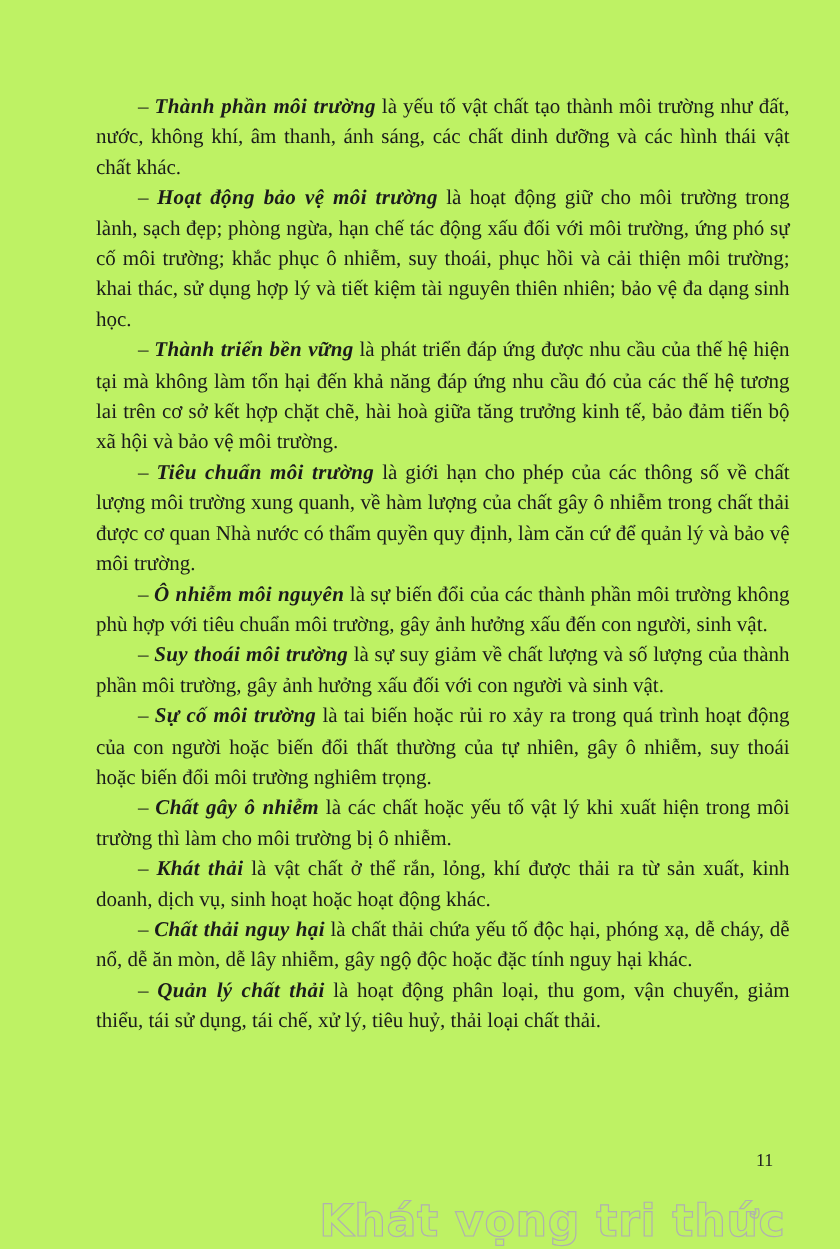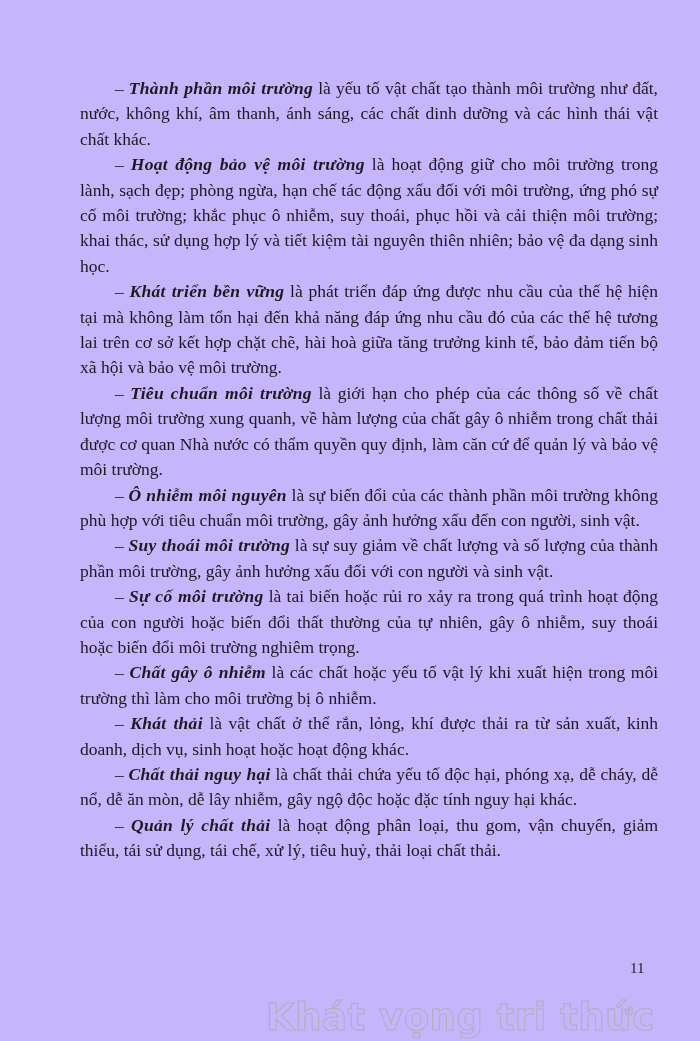--- a/index.html
+++ b/index.html
@@ -1,21 +1,21 @@
 <!DOCTYPE html>
 <html><head>
 <meta charset="utf-8">
 <style>
   html, body { margin: 0; padding: 0; background: #e8e8e8; }
   .page {
     position: relative;
     width: 700px;
     height: 1041px;
     margin: 0 auto;
-    background: #c4b5fd;
+    background: #bef264;
     overflow: hidden;
     font-family: "Liberation Serif", serif;
     color: #1b1b1b;
   }
   .content {
     position: absolute;
     top: 76px;
     left: 80px;
     width: 578px;
     font-size: 17.5px;
@@ -71,21 +71,21 @@
 <body>
 
 <div class="page">
 
   <div class="content">
 
     <p class="def"><span class="dash">–</span> <span class="term">Thành phần môi trường</span> <span class="body-text">là yếu tố vật chất tạo thành môi trường như đất, nước, không khí, âm thanh, ánh sáng, các chất dinh dưỡng và các hình thái vật chất khác.</span></p>
 
     <p class="def"><span class="dash">–</span> <span class="term">Hoạt động bảo vệ môi trường</span> <span class="body-text">là hoạt động giữ cho môi trường trong lành, sạch đẹp; phòng ngừa, hạn chế tác động xấu đối với môi trường, ứng phó sự cố môi trường; khắc phục ô nhiễm, suy thoái, phục hồi và cải thiện môi trường; khai thác, sử dụng hợp lý và tiết kiệm tài nguyên thiên nhiên; bảo vệ đa dạng sinh học.</span></p>
 
-    <p class="def"><span class="dash">–</span> <span class="term">Khát triển bền vững</span> <span class="body-text">là phát triển đáp ứng được nhu cầu của thế hệ hiện tại mà không làm tổn hại đến khả năng đáp ứng nhu cầu đó của các thế hệ tương lai trên cơ sở kết hợp chặt chẽ, hài hoà giữa tăng trưởng kinh tế, bảo đảm tiến bộ xã hội và bảo vệ môi trường.</span></p>
+    <p class="def"><span class="dash">–</span> <span class="term">Thành triển bền vững</span> <span class="body-text">là phát triển đáp ứng được nhu cầu của thế hệ hiện tại mà không làm tổn hại đến khả năng đáp ứng nhu cầu đó của các thế hệ tương lai trên cơ sở kết hợp chặt chẽ, hài hoà giữa tăng trưởng kinh tế, bảo đảm tiến bộ xã hội và bảo vệ môi trường.</span></p>
 
     <p class="def"><span class="dash">–</span> <span class="term">Tiêu chuẩn môi trường</span> <span class="body-text">là giới hạn cho phép của các thông số về chất lượng môi trường xung quanh, về hàm lượng của chất gây ô nhiễm trong chất thải được cơ quan Nhà nước có thẩm quyền quy định, làm căn cứ để quản lý và bảo vệ môi trường.</span></p>
 
     <p class="def"><span class="dash">–</span> <span class="term">Ô nhiễm môi nguyên</span> <span class="body-text">là sự biến đổi của các thành phần môi trường không phù hợp với tiêu chuẩn môi trường, gây ảnh hưởng xấu đến con người, sinh vật.</span></p>
 
     <p class="def"><span class="dash">–</span> <span class="term">Suy thoái môi trường</span> <span class="body-text">là sự suy giảm về chất lượng và số lượng của thành phần môi trường, gây ảnh hưởng xấu đối với con người và sinh vật.</span></p>
 
     <p class="def"><span class="dash">–</span> <span class="term">Sự cố môi trường</span> <span class="body-text">là tai biến hoặc rủi ro xảy ra trong quá trình hoạt động của con người hoặc biến đổi thất thường của tự nhiên, gây ô nhiễm, suy thoái hoặc biến đổi môi trường nghiêm trọng.</span></p>
 
     <p class="def"><span class="dash">–</span> <span class="term">Chất gây ô nhiễm</span> <span class="body-text">là các chất hoặc yếu tố vật lý khi xuất hiện trong môi trường thì làm cho môi trường bị ô nhiễm.</span></p>

